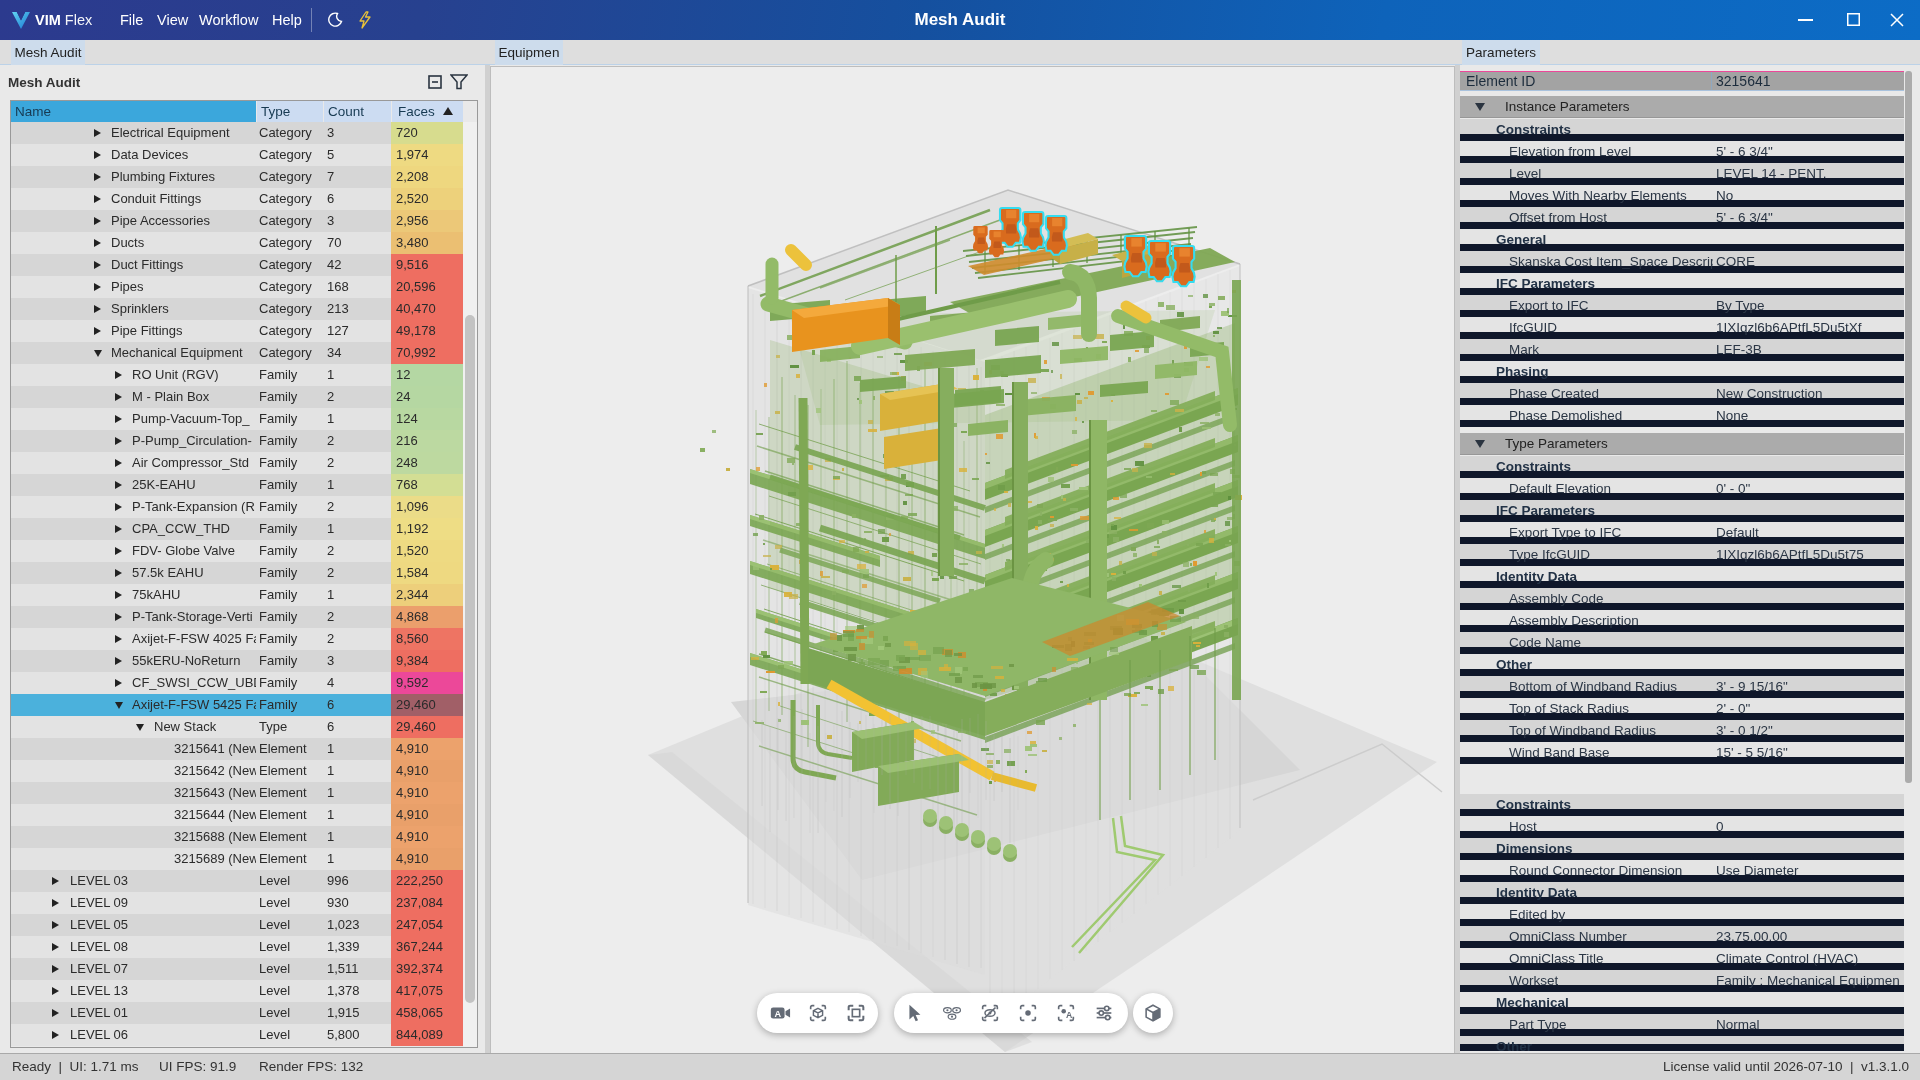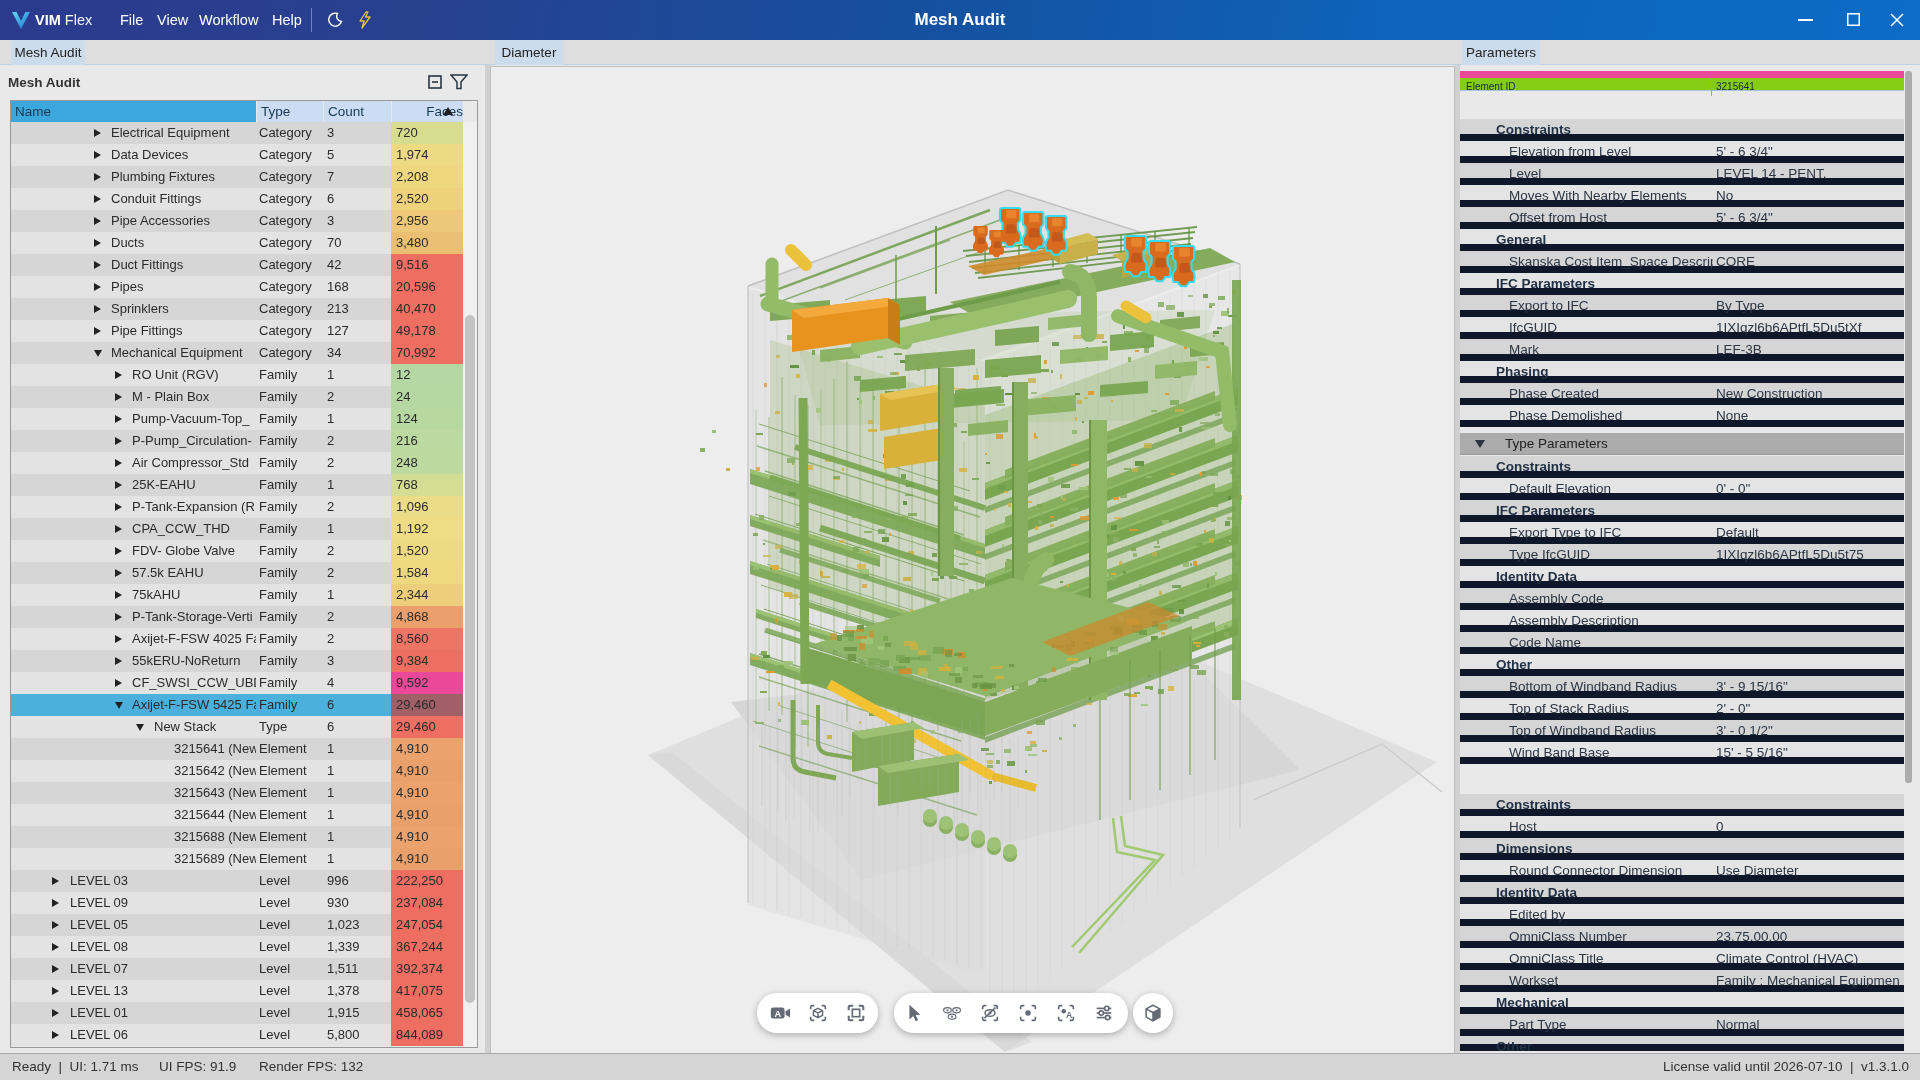--- a/index.html
+++ b/index.html
@@ -13,41 +13,41 @@
 .tabstrip { position:absolute; left:0; top:40px; width:1920px; height:25px; background:#dedede; border-bottom:1px solid #bcd2e8; }
 .tab { position:absolute; top:0; height:25px; background:#cddcec; color:#222; font-size:13.5px; text-align:center; line-height:25px; }
 .leftpanel { position:absolute; left:0; top:65px; width:485px; height:988px; background:#e9e9e9; }
 .lph { position:absolute; left:8px; top:10px; font-size:13.5px; font-weight:bold; color:#333; }
 .ltable { position:absolute; left:10px; top:35px; width:468px; height:948px; border:1px solid #999; background:#e9e9e9; overflow:hidden; }
 .lth { position:absolute; left:0; top:0; width:100%; height:21px; }
 .lth div { color:#173a52; font-size:13.5px; line-height:21px; position:absolute; height:21px; }
 .lth .h1 { left:0; width:245px; background:#3ba7dc; padding-left:4px; }
 .lth .h2 { left:245px; width:67px; background:#ccdcf2; padding-left:4px; border-left:1px solid #e9e9e9; }
 .lth .h3 { left:312px; width:68px; background:#ccdcf2; padding-left:4px; border-left:1px solid #e9e9e9; }
-.lth .h4 { left:380px; width:72px; background:#ccdcf2; padding-left:6px; border-left:1px solid #e9e9e9;text-align:right; }
+.lth .h4 { left:380px; width:72px; background:#ccdcf2; padding-left:6px; border-left:1px solid #e9e9e9; }
 .sort { position:absolute; left:432px; top:6px; z-index:5; width:0; height:0; border-left:5px solid transparent; border-right:5px solid transparent; border-bottom:8px solid #222; }
 .lrows { position:absolute; left:0; top:21px; width:452px; height:926px; }
 .r { position:absolute; left:0; width:452px; height:22px; line-height:22px; font-size:13px; color:#2b2b2b; }
 .r span { position:absolute; white-space:nowrap; }
 .r .tr { top:6.5px; width:0; height:0; border-top:4.5px solid transparent; border-bottom:4.5px solid transparent; border-left:7px solid #222; }
 .r .tv { top:8px; width:0; height:0; border-left:4.5px solid transparent; border-right:4.5px solid transparent; border-top:7px solid #222; }
 .r .nm { overflow:hidden; }
 .r .ty { left:248px; }
 .r .ct { left:316px; }
 .r .fc { left:380px; width:72px; padding-left:5px; height:22px; }
 .lsb { position:absolute; left:452px; top:21px; width:15px; height:926px; background:#f0f0f0; }
 .lsb .thumb { position:absolute; left:2px; top:193px; width:10px; height:688px; background:#c3c3c3; border-radius:5px; }
 .viewport { position:absolute; left:490px; top:66px; width:965px; height:987px; background:#ededed; border:1px solid #bdbdbd; border-bottom:none; }
 .vdivl { position:absolute; left:485px; top:65px; width:5px; height:988px; background:#d0d0d0; }
 .vdivr { position:absolute; left:1455px; top:65px; width:5px; height:988px; background:#d0d0d0; }
 .pill { position:absolute; top:993px; height:40px; background:#fff; border-radius:20px; box-shadow:0 2px 7px rgba(0,0,0,0.28); }
 .tbi { position:absolute; top:9px; width:22px; height:22px; }
 .tbcircle { position:absolute; left:1133px; top:993px; width:40px; height:40px; background:#fff; border-radius:50%; box-shadow:0 2px 7px rgba(0,0,0,0.28); display:flex; align-items:center; justify-content:center; }
 .rightpanel { position:absolute; left:1460px; top:65px; width:460px; height:988px; background:#e9e9e9; overflow:hidden; }
-.eid { position:absolute; left:0; top:6px; width:444px; height:20px; background:#84cc16; border-top:7px solid #ec4899; border-bottom:1px solid #a9c2dd; font-size:10px; color:#1c2c3c; line-height:18px; }
+.eid { position:absolute; left:0; top:6px; width:444px; height:20px; background:#a3a3a3; border-top:1px solid #ec4899; border-bottom:1px solid #a9c2dd; font-size:14px; color:#1c2c3c; line-height:18px; }
 .eid .k { position:absolute; left:6px; }
 .eid .v { position:absolute; left:256px; }
 .eid .dv { position:absolute; left:251px; top:0; width:1px; height:18px; background:#8fa8c0; }
 .sech { position:absolute; left:0; width:444px; height:22px; background:#ababab; border-bottom:1px solid #979797; font-size:13.5px; color:#222; line-height:22px; }
 .tv2 { position:absolute; left:15px; top:7px; width:0; height:0; border-left:5.5px solid transparent; border-right:5.5px solid transparent; border-top:8px solid #2b3440; }
 .sht { position:absolute; left:45px; }
 .prow { position:absolute; left:0; width:444px; height:22px; font-size:13.5px; color:#2b3645; line-height:21px; border-bottom:7px solid #0f172a; }
 .gname { position:absolute; left:36px; font-weight:bold; color:#223246; white-space:nowrap; }
 .pname { position:absolute; left:49px; white-space:nowrap; overflow:hidden; max-width:204px; }
 .pval { position:absolute; left:256px; white-space:nowrap; overflow:hidden; max-width:186px; }
@@ -86,21 +86,21 @@
     </svg>
   <svg class="abs" style="left:1847px;top:13px" width="13" height="13" viewBox="0 0 13 13">
       <rect x="0.75" y="0.75" width="11.5" height="11.5" fill="none" stroke="#fff" stroke-width="1.5"></rect>
     </svg>
   <svg class="abs" style="left:1890px;top:13px" width="14" height="14" viewBox="0 0 14 14">
       <path d="M1,1 L13,13 M13,1 L1,13" stroke="#fff" stroke-width="1.5"></path>
     </svg>
 </div>
 <div class="tabstrip">
   <div class="tab" style="left:11px;width:74px">Mesh Audit</div>
-  <div class="tab" style="left:495px;width:68px">Diameter</div>
+  <div class="tab" style="left:495px;width:68px">Equipmen</div>
   <div class="tab" style="left:1462px;width:78px">Parameters</div>
 </div>
 <div class="leftpanel">
   <div class="lph">Mesh Audit</div>
   <svg class="abs" style="left:428px;top:10px" width="14" height="14" viewBox="0 0 14 14">
       <rect x="1" y="1" width="12" height="12" fill="none" stroke="#2a3440" stroke-width="1.6"></rect>
       <line x1="4" y1="7" x2="10" y2="7" stroke="#2a3440" stroke-width="1.6"></line>
     </svg>
   <svg class="abs" style="left:450px;top:9px" width="18" height="16" viewBox="0 0 18 16">
       <path d="M1,1 H17 L11,8 V14.5 H7 V8 Z" fill="none" stroke="#2a3440" stroke-width="1.5"></path>
@@ -1283,20 +1283,24 @@
       <path d="M4.5 7.5 L12 11.5 L19.5 7.5 M12 11.5 V20.5" fill="none" stroke="#646b76" stroke-width="1.7"></path>
       <path d="M12 11.5 L19.5 7.5 V16.5 L12 20.5 Z" fill="#646b76"></path>
     </svg>
   </div>
 <div class="rightpanel">
   <div class="eid">
       <span class="k">Element ID</span>
       <span class="dv"></span>
       <span class="v">3215641</span>
     </div>
+<div class="sech" style="top:31px">
+      <span class="tv2"></span>
+      <span class="sht">Instance Parameters</span>
+    </div>
 <div class="prow" style="top:54px;background:#d5d5d5">
       <span class="gname">Constraints</span>
     </div>
 <div class="prow" style="top:76px;background:#e4e4e4">
       <span class="pname">Elevation from Level</span>
       <span class="pval">5' - 6 3/4"</span>
     </div>
 <div class="prow" style="top:98px;background:#d5d5d5">
       <span class="pname">Level</span>
       <span class="pval">LEVEL 14 - PENT.</span>

